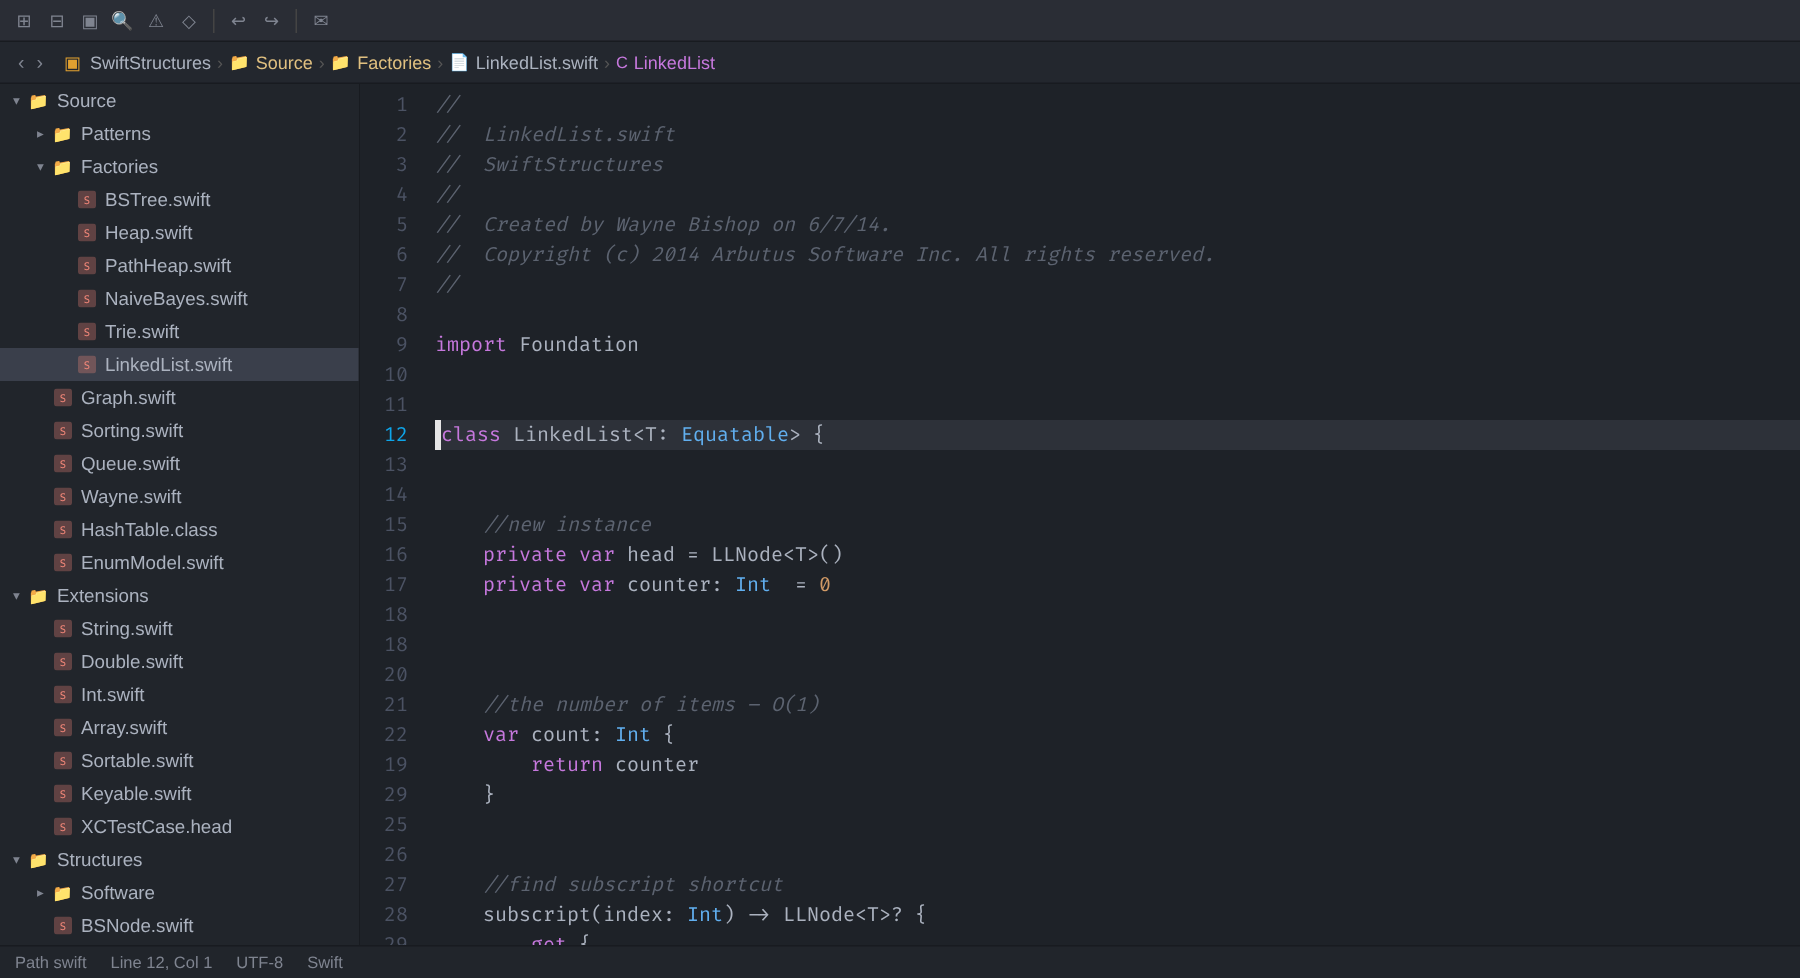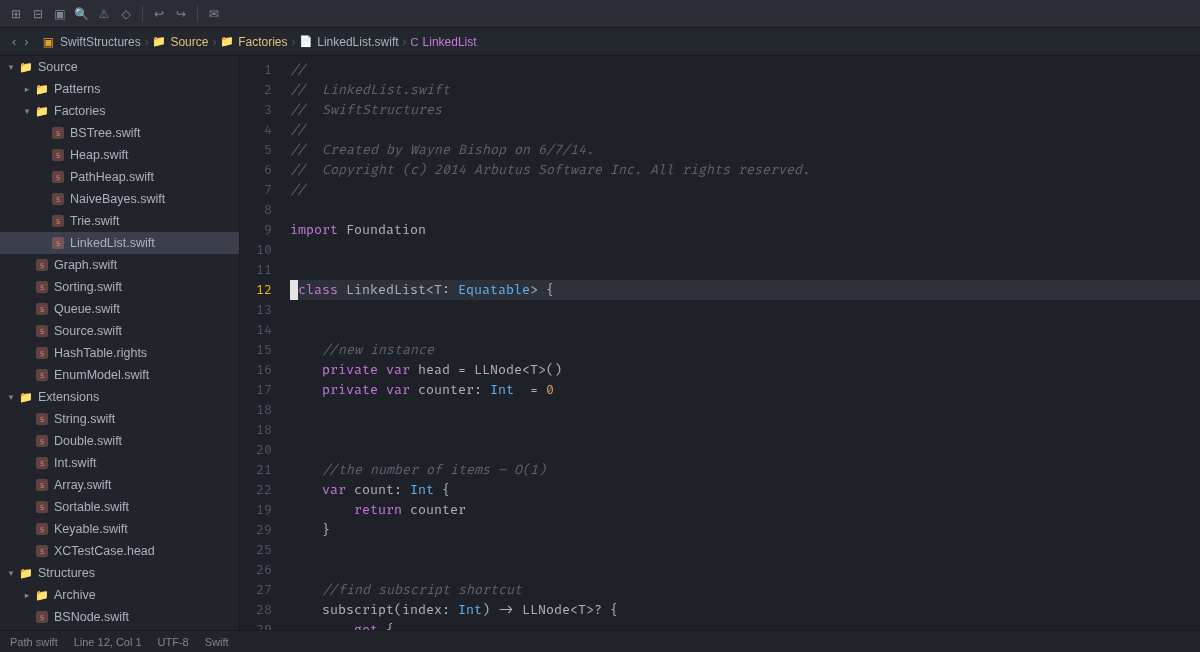--- a/index.html
+++ b/index.html
@@ -124,36 +124,36 @@
       font-family: 'SF Mono', 'Fira Code', Consolas, monospace;
       font-size: 13px;
       line-height: 20px;
       padding: 4px 0;
       text-align: right;
       padding-right: 10px;
       flex-shrink: 0;
       user-select: none;
     }
     .line-number { height: 20px; display: block; }
-    .line-number.active { color: #eab308; }
+    .line-number.active { color: #0ea5e9; }
 
     .code-area {
       flex: 1;
       font-family: 'SF Mono', 'Fira Code', Consolas, monospace;
       font-size: 13px;
       line-height: 20px;
       padding: 4px 0 4px 8px;
       white-space: pre;
     }
     .code-line {
       height: 20px;
       display: block;
       padding-right: 20px;
     }
-    .code-line.current { background: #2d3139; border-left: 8px solid #e5e5e5; }
+    .code-line.current { background: #2d3139; border-left: 4px solid #e5e5e5; }
 
     
     .status-bar {
       height: 22px;
       background: #21252b;
       border-top: 1px solid #181b20;
       display: flex;
       align-items: center;
       padding: 0 10px;
       font-size: 11px;
@@ -310,31 +310,31 @@
         <span class="label">Queue.swift</span>
       </div>
       <div class="tree-item" style="padding-left: 20px;">
         <span style="width: 14px; display: inline-block;"></span>
         <span class="file-icon swift-color">
           <svg width="12" height="12" viewBox="0 0 12 12">
             <rect width="12" height="12" rx="2" fill="#f28779" opacity="0.3"></rect>
             <text x="6" y="9" text-anchor="middle" font-size="7" fill="#f28779" font-family="monospace">S</text>
           </svg>
         </span>
-        <span class="label">Source.swift</span>
-      </div>
-      <div class="tree-item" style="padding-left: 20px;">
-        <span style="width: 14px; display: inline-block;"></span>
-        <span class="file-icon swift-color">
-          <svg width="12" height="12" viewBox="0 0 12 12">
-            <rect width="12" height="12" rx="2" fill="#f28779" opacity="0.3"></rect>
-            <text x="6" y="9" text-anchor="middle" font-size="7" fill="#f28779" font-family="monospace">S</text>
-          </svg>
-        </span>
-        <span class="label">HashTable.rights</span>
+        <span class="label">Wayne.swift</span>
+      </div>
+      <div class="tree-item" style="padding-left: 20px;">
+        <span style="width: 14px; display: inline-block;"></span>
+        <span class="file-icon swift-color">
+          <svg width="12" height="12" viewBox="0 0 12 12">
+            <rect width="12" height="12" rx="2" fill="#f28779" opacity="0.3"></rect>
+            <text x="6" y="9" text-anchor="middle" font-size="7" fill="#f28779" font-family="monospace">S</text>
+          </svg>
+        </span>
+        <span class="label">HashTable.class</span>
       </div>
       <div class="tree-item" style="padding-left: 20px;">
         <span style="width: 14px; display: inline-block;"></span>
         <span class="file-icon swift-color">
           <svg width="12" height="12" viewBox="0 0 12 12">
             <rect width="12" height="12" rx="2" fill="#f28779" opacity="0.3"></rect>
             <text x="6" y="9" text-anchor="middle" font-size="7" fill="#f28779" font-family="monospace">S</text>
           </svg>
         </span>
         <span class="label">EnumModel.swift</span>
@@ -415,21 +415,21 @@
         <span class="label">XCTestCase.head</span>
       </div>
       <div class="tree-item" style="padding-left: 4px;">
         <span class="arrow">▾</span>
         <span class="file-icon folder-color" style="font-size: 11px;">📁</span>
         <span class="label">Structures</span>
       </div>
       <div class="tree-item" style="padding-left: 20px;">
         <span class="arrow">▸</span>
         <span class="file-icon folder-color" style="font-size: 11px;">📁</span>
-        <span class="label">Archive</span>
+        <span class="label">Software</span>
       </div>
       <div class="tree-item" style="padding-left: 20px;">
         <span style="width: 14px; display: inline-block;"></span>
         <span class="file-icon swift-color">
           <svg width="12" height="12" viewBox="0 0 12 12">
             <rect width="12" height="12" rx="2" fill="#f28779" opacity="0.3"></rect>
             <text x="6" y="9" text-anchor="middle" font-size="7" fill="#f28779" font-family="monospace">S</text>
           </svg>
         </span>
         <span class="label">BSNode.swift</span>

